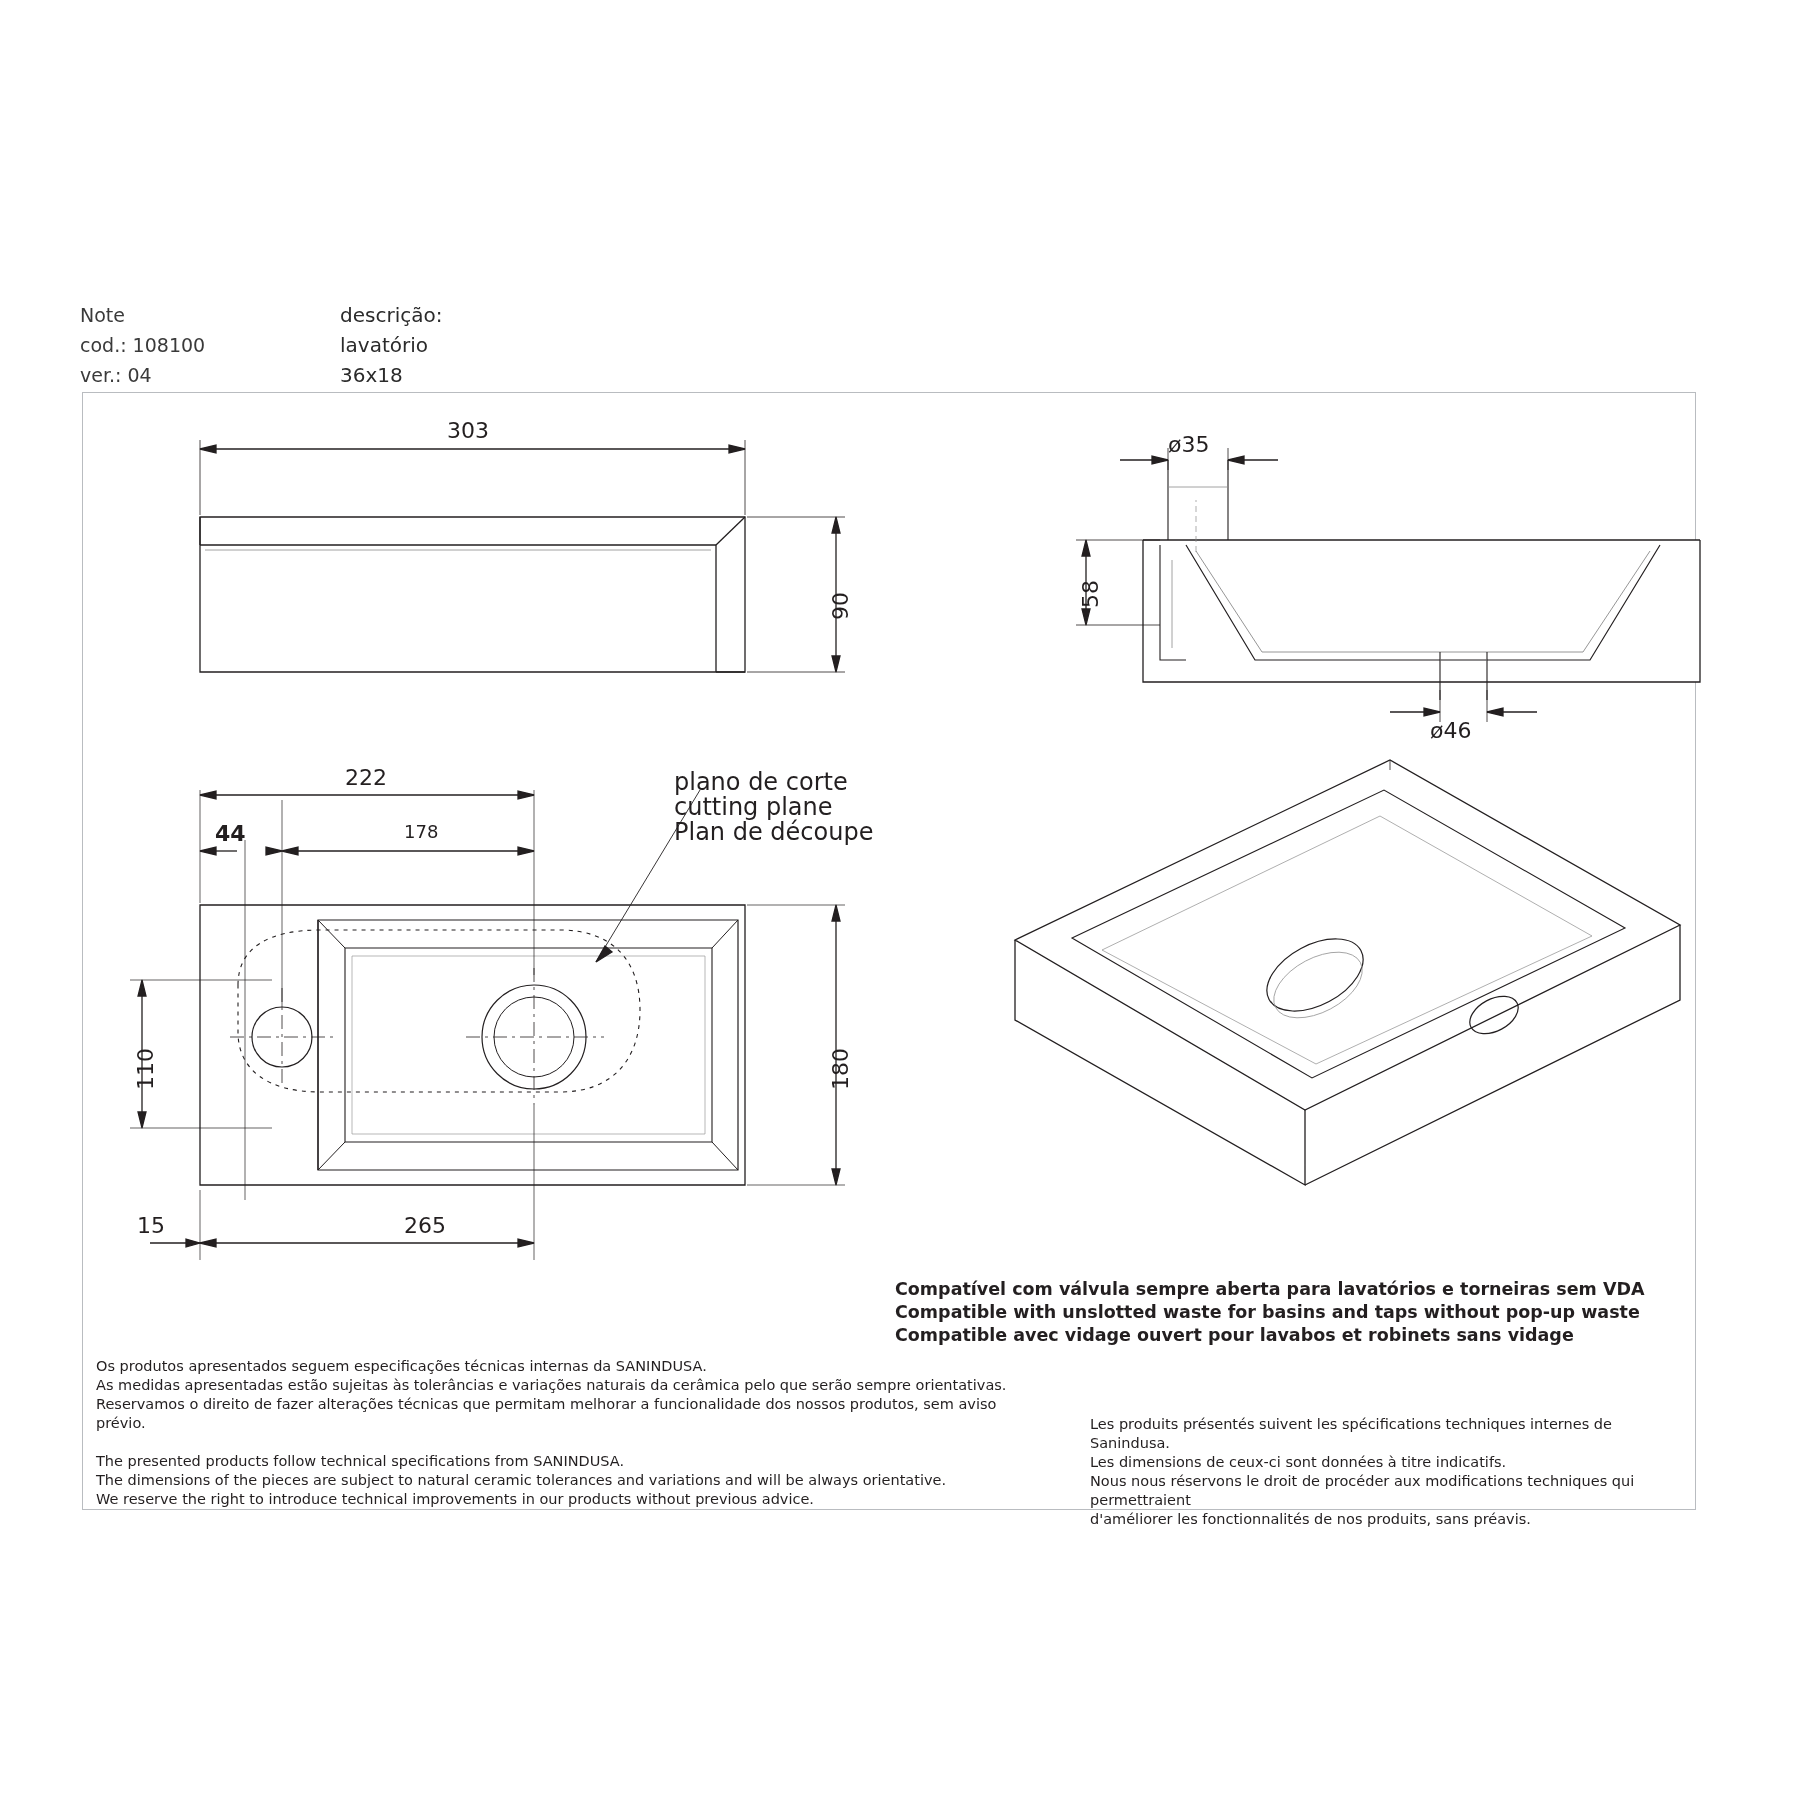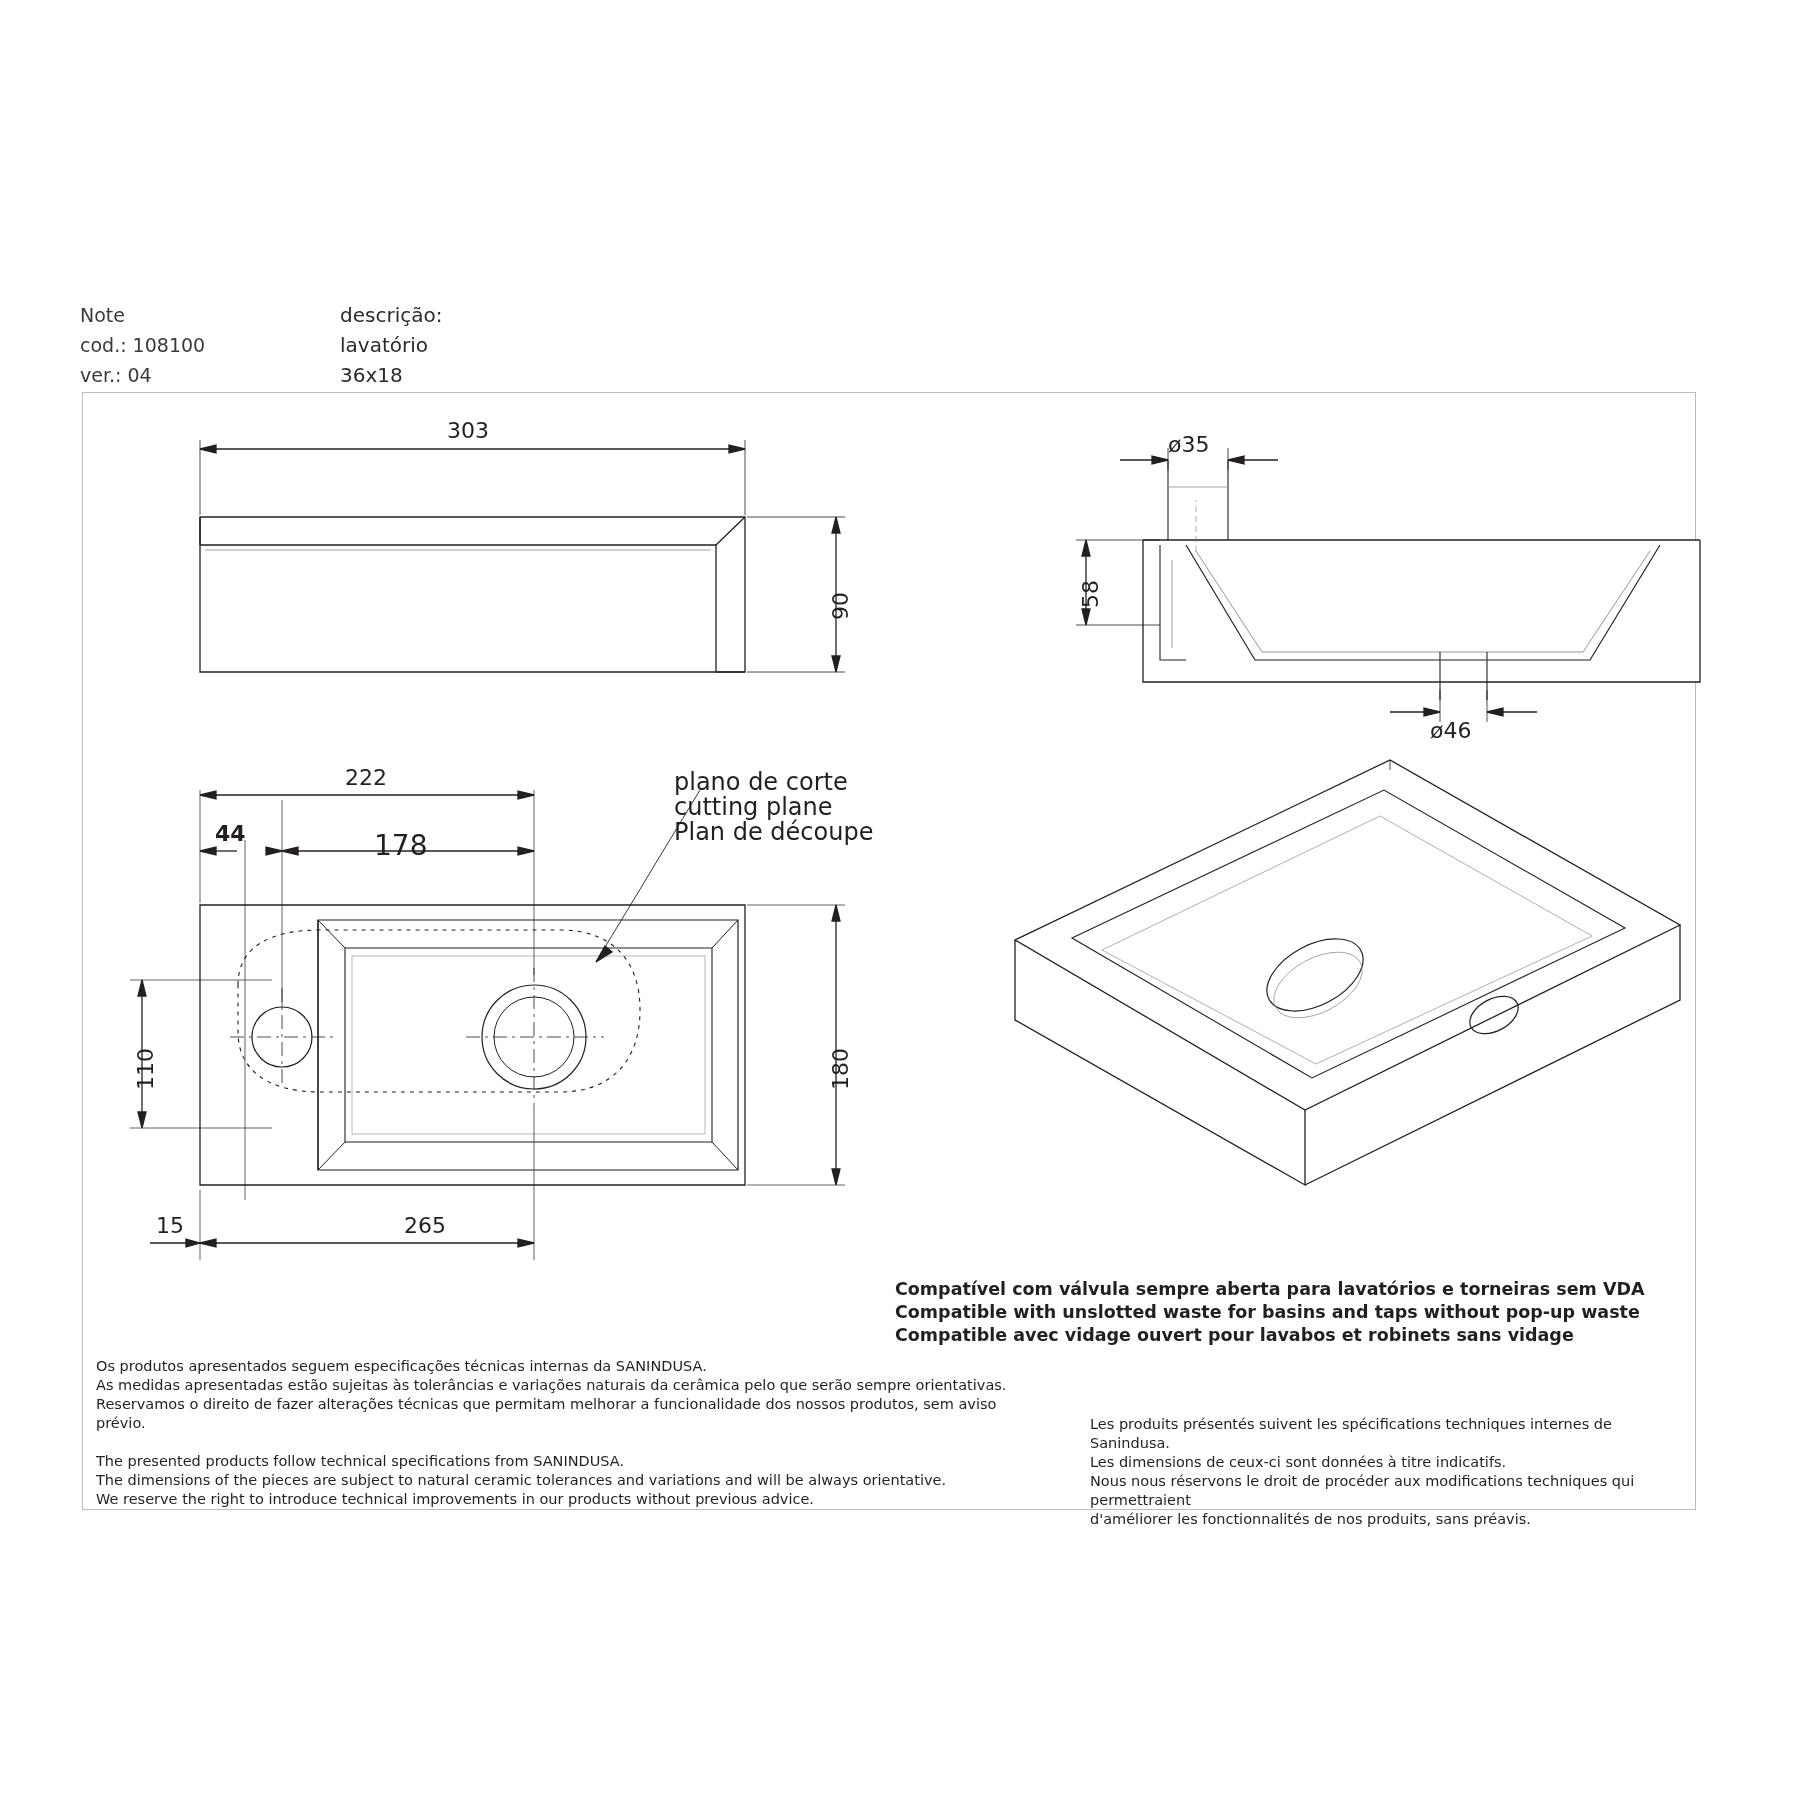--- a/index.html
+++ b/index.html
@@ -192,25 +192,25 @@
 
   <div class="txt" style="left:447px;top:418px;font-size:22px;">303</div>
   <div class="txtv" style="left:828px;top:620px;font-size:22px;">90</div>
 
   <div class="txt" style="left:1168px;top:432px;font-size:22px;">ø35</div>
   <div class="txtv" style="left:1078px;top:608px;font-size:22px;">58</div>
   <div class="txt" style="left:1430px;top:718px;font-size:22px;">ø46</div>
 
   <div class="txt" style="left:345px;top:765px;font-size:22px;">222</div>
   <div class="txt" style="left:215px;top:821px;font-size:22px;font-weight:bold;">44</div>
-  <div class="txt" style="left:374px;top:821px;font-size:28px;margin-top:8px;">178</div>
+  <div class="txt" style="left:404px;top:821px;font-size:18px;">178</div>
   <div class="txtv" style="left:133px;top:1090px;font-size:22px;">110</div>
   <div class="txtv" style="left:828px;top:1090px;font-size:22px;">180</div>
   <div class="txt" style="left:404px;top:1213px;font-size:22px;">265</div>
-  <div class="txt" style="left:156px;top:1213px;font-size:22px;">15</div>
+  <div class="txt" style="left:137px;top:1213px;font-size:22px;">15</div>
 
   <div class="cutlabel">
     <div>plano de corte</div>
     <div>cutting plane</div>
     <div>Plan de découpe</div>
   </div>
 
   <div class="compat">
     <div>Compatível com válvula sempre aberta para lavatórios e torneiras sem VDA</div>
     <div>Compatible with unslotted waste for basins and taps without pop-up waste</div>

